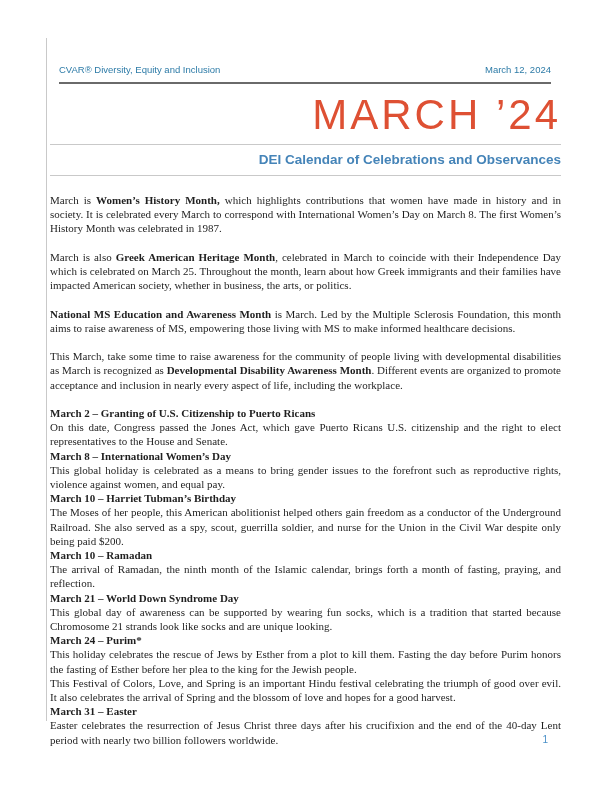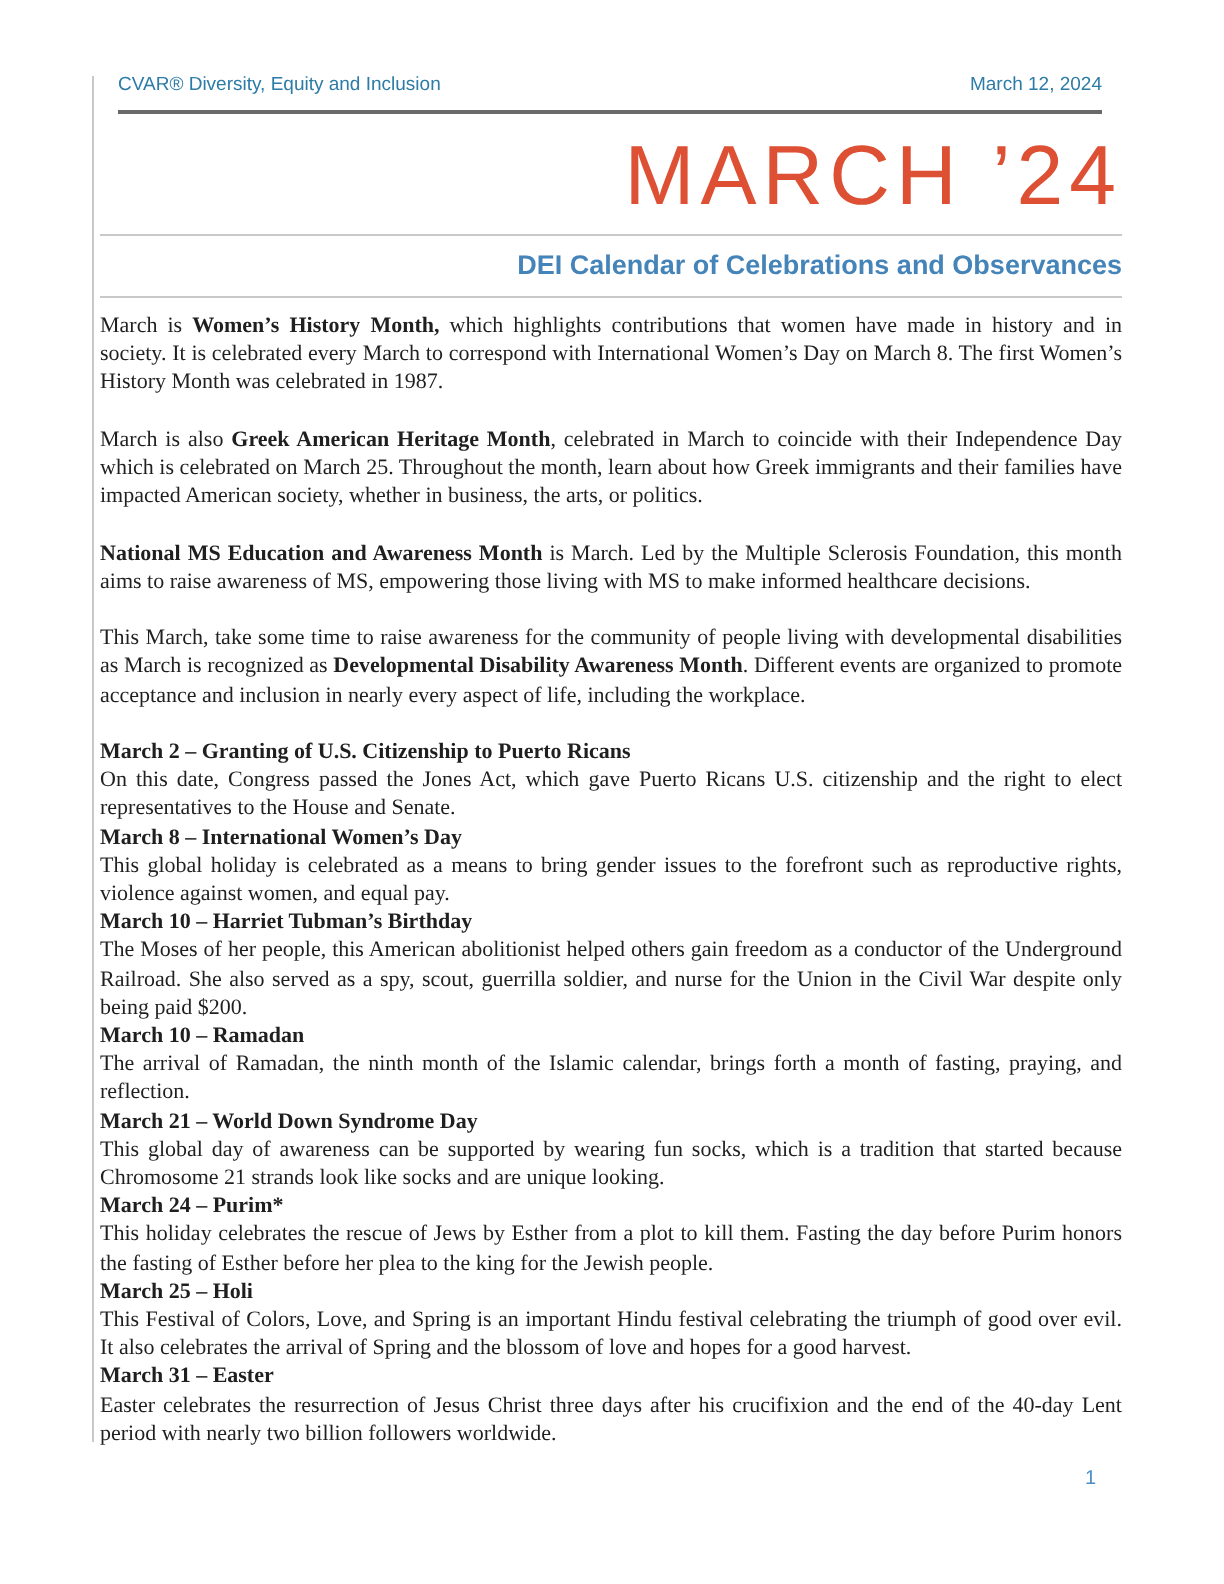--- a/index.html
+++ b/index.html
@@ -31,20 +31,21 @@
     width:511px;
   }
   .header-row{
     display:flex;
     justify-content:space-between;
     align-items:center;
     padding:37px 10px 0 9px;
     font-family:"Liberation Sans", sans-serif;
     font-size:9.5px;
     color:var(--header-blue);
+    margin-top:27px;
   }
   .header-rule{
     height:2px;
     background:var(--dark-rule);
     margin:7px 10px 0 9px;
   }
   .doc-title{
     margin:8px 0 0 0;
     text-align:right;
     font-family:"Liberation Sans", sans-serif;
@@ -62,21 +63,21 @@
   .rule-bottom{margin-top:0;}
   .doc-subtitle{
     margin:7px 0 8px 0;
     text-align:right;
     font-family:"Liberation Sans", sans-serif;
     font-weight:600;
     font-size:13.5px;
     color:var(--subtitle-blue);
   }
   .body-text{
-    margin-top:7px;
+    margin-top:17px;
     font-size:11px;
     line-height:14.2px;
     text-align:justify;
     color:var(--body-text);
   }
   .body-text p{margin:0;}
   .body-text p.intro{margin:0 0 14.2px 0;}
   .event-heading{font-weight:bold;}
   .footer{
     position:absolute;
@@ -117,21 +118,20 @@
         <p class="event-heading">March 8 – International Women’s Day</p>
         <p class="event-desc">This global holiday is celebrated as a means to bring gender issues to the forefront such as reproductive rights, violence against women, and equal pay.</p>
         <p class="event-heading">March 10 – Harriet Tubman’s Birthday</p>
         <p class="event-desc">The Moses of her people, this American abolitionist helped others gain freedom as a conductor of the Underground Railroad. She also served as a spy, scout, guerrilla soldier, and nurse for the Union in the Civil War despite only being paid $200.</p>
         <p class="event-heading">March 10 – Ramadan</p>
         <p class="event-desc">The arrival of Ramadan, the ninth month of the Islamic calendar, brings forth a month of fasting, praying, and reflection.</p>
         <p class="event-heading">March 21 – World Down Syndrome Day</p>
         <p class="event-desc">This global day of awareness can be supported by wearing fun socks, which is a tradition that started because Chromosome 21 strands look like socks and are unique looking.</p>
         <p class="event-heading">March 24 – Purim*</p>
         <p class="event-desc">This holiday celebrates the rescue of Jews by Esther from a plot to kill them. Fasting the day before Purim honors the fasting of Esther before her plea to the king for the Jewish people.</p>
-        <p class="event-heading">March 25 – Holi</p>
         <p class="event-desc">This Festival of Colors, Love, and Spring is an important Hindu festival celebrating the triumph of good over evil. It also celebrates the arrival of Spring and the blossom of love and hopes for a good harvest.</p>
         <p class="event-heading">March 31 – Easter</p>
         <p class="event-desc">Easter celebrates the resurrection of Jesus Christ three days after his crucifixion and the end of the 40-day Lent period with nearly two billion followers worldwide.</p>
       </div>
   </div>
 
   <div class="footer">
     <span>1</span>
   </div>
 </div>

